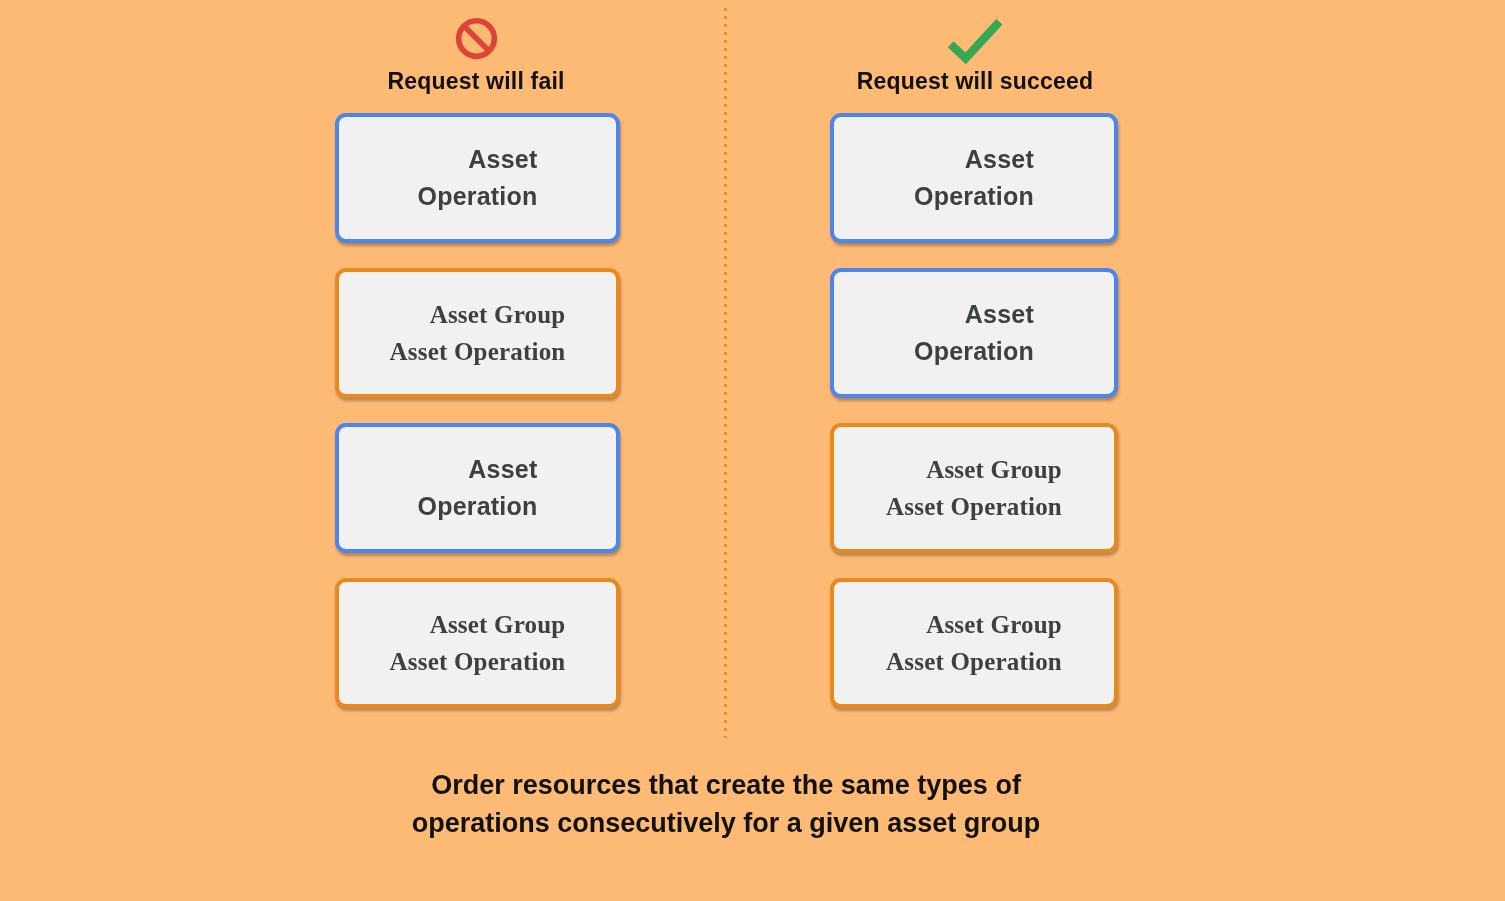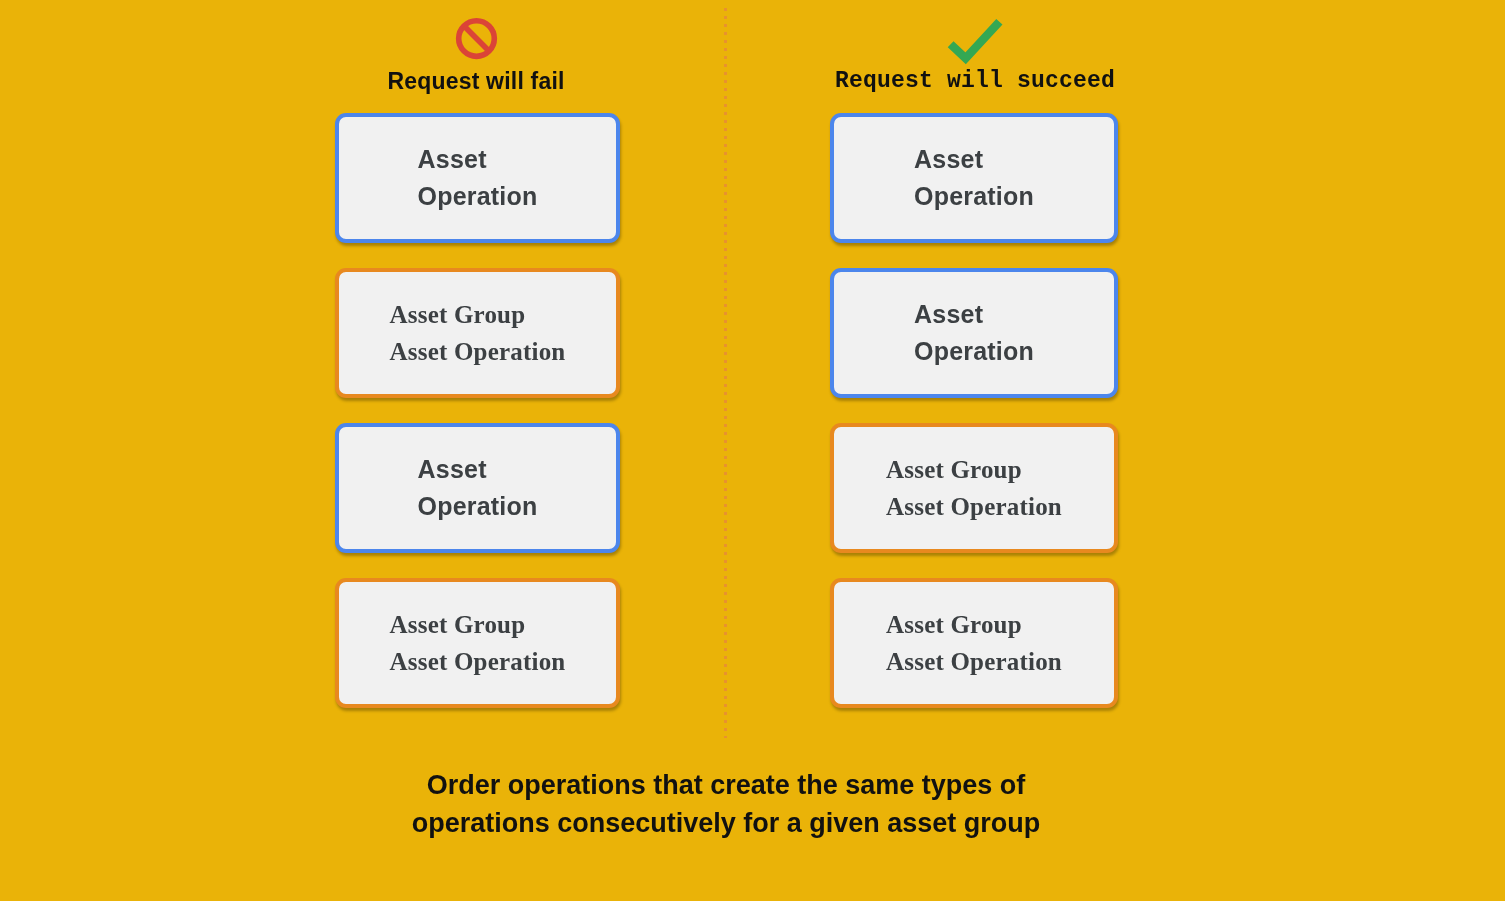--- a/index.html
+++ b/index.html
@@ -5,32 +5,32 @@
   html, body {
     margin: 0;
     padding: 0;
     background: #ffffff;
     font-family: "Liberation Sans", "DejaVu Sans", sans-serif;
   }
   .canvas {
     position: relative;
     width: 1505px;
     height: 901px;
-    background: #eab308;
+    background: #fdba74;
     overflow: hidden;
   }
 
   
   .col-header {
     position: absolute;
     width: 400px;
     text-align: center;
   }
   .col-header.fail { left: 276px; top: 16px; }
-  .col-header.succeed { left: 775px; top: 16px; font-family: Liberation Mono, monospace; }
+  .col-header.succeed { left: 775px; top: 16px; }
   .col-header .icon-wrap {
     height: 50px;
     display: flex;
     align-items: flex-start;
     justify-content: center;
   }
   .col-header .title {
     margin-top: 2px;
     font-size: 23px;
     font-weight: bold;
@@ -66,21 +66,21 @@
   .box-col.succeed { left: 830px; width: 288px; }
 
   .box {
     box-sizing: border-box;
     height: 130px;
     border-radius: 11px;
     background: var(--box-background, #F1F1F1);
     display: flex;
     align-items: center;
     justify-content: center;
-    text-align: left;
+    text-align: right;
     box-shadow: 1px 3px 3px rgba(0,0,0,0.28);
   }
   .box.asset { border: 4px solid var(--asset-border, #4C86EC); }
   .box.asset-group { border: 4px solid var(--asset-group-border, #E8891F); font-family: Liberation Serif, serif; }
   .box .box-label {
     font-size: 25px;
     line-height: 37px;
     font-weight: bold;
     color: var(--box-text, #3C4043);
     letter-spacing: 0.2px;
@@ -174,17 +174,17 @@
     </div>
     <div class="box asset-group">
       <div class="box-label">
         <span>Asset Group</span><br>
         <span>Asset Operation</span>
       </div>
     </div>
   </div>
 
   <div class="caption">
-    <span>Order operations that create the same types of</span>
+    <span>Order resources that create the same types of</span>
     <span>operations consecutively for a given asset group</span>
   </div>
 
 </div>
 
 </body></html>

